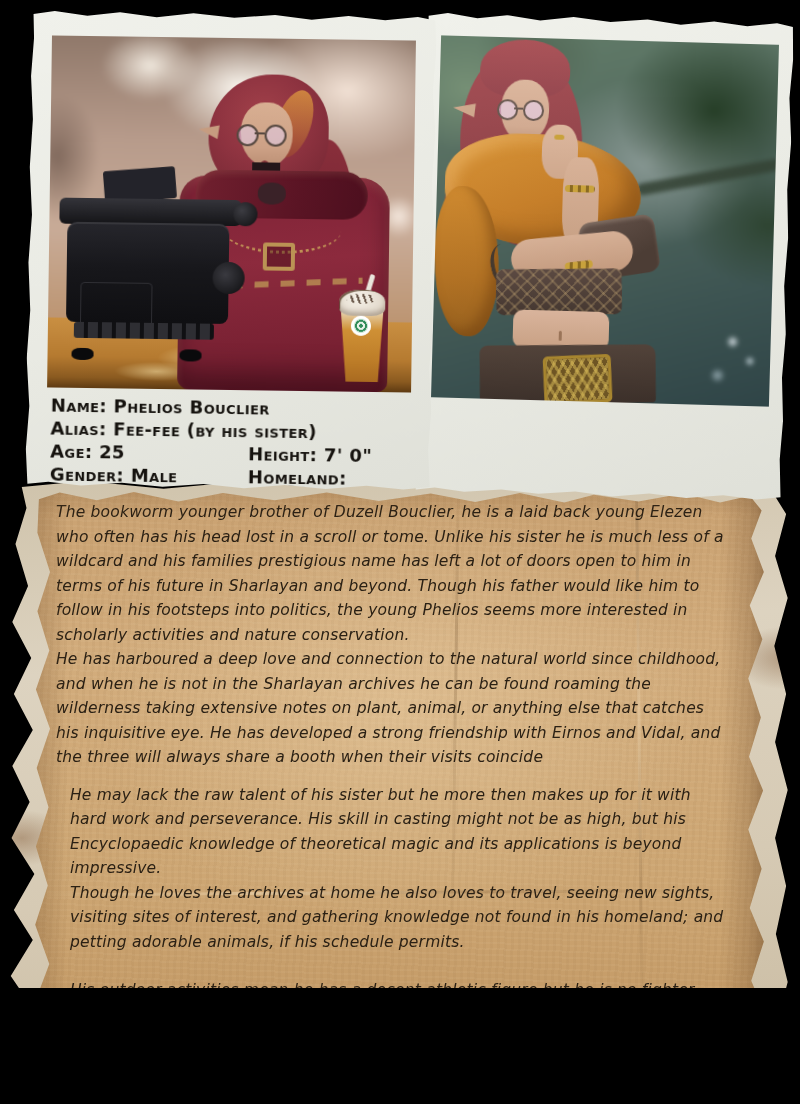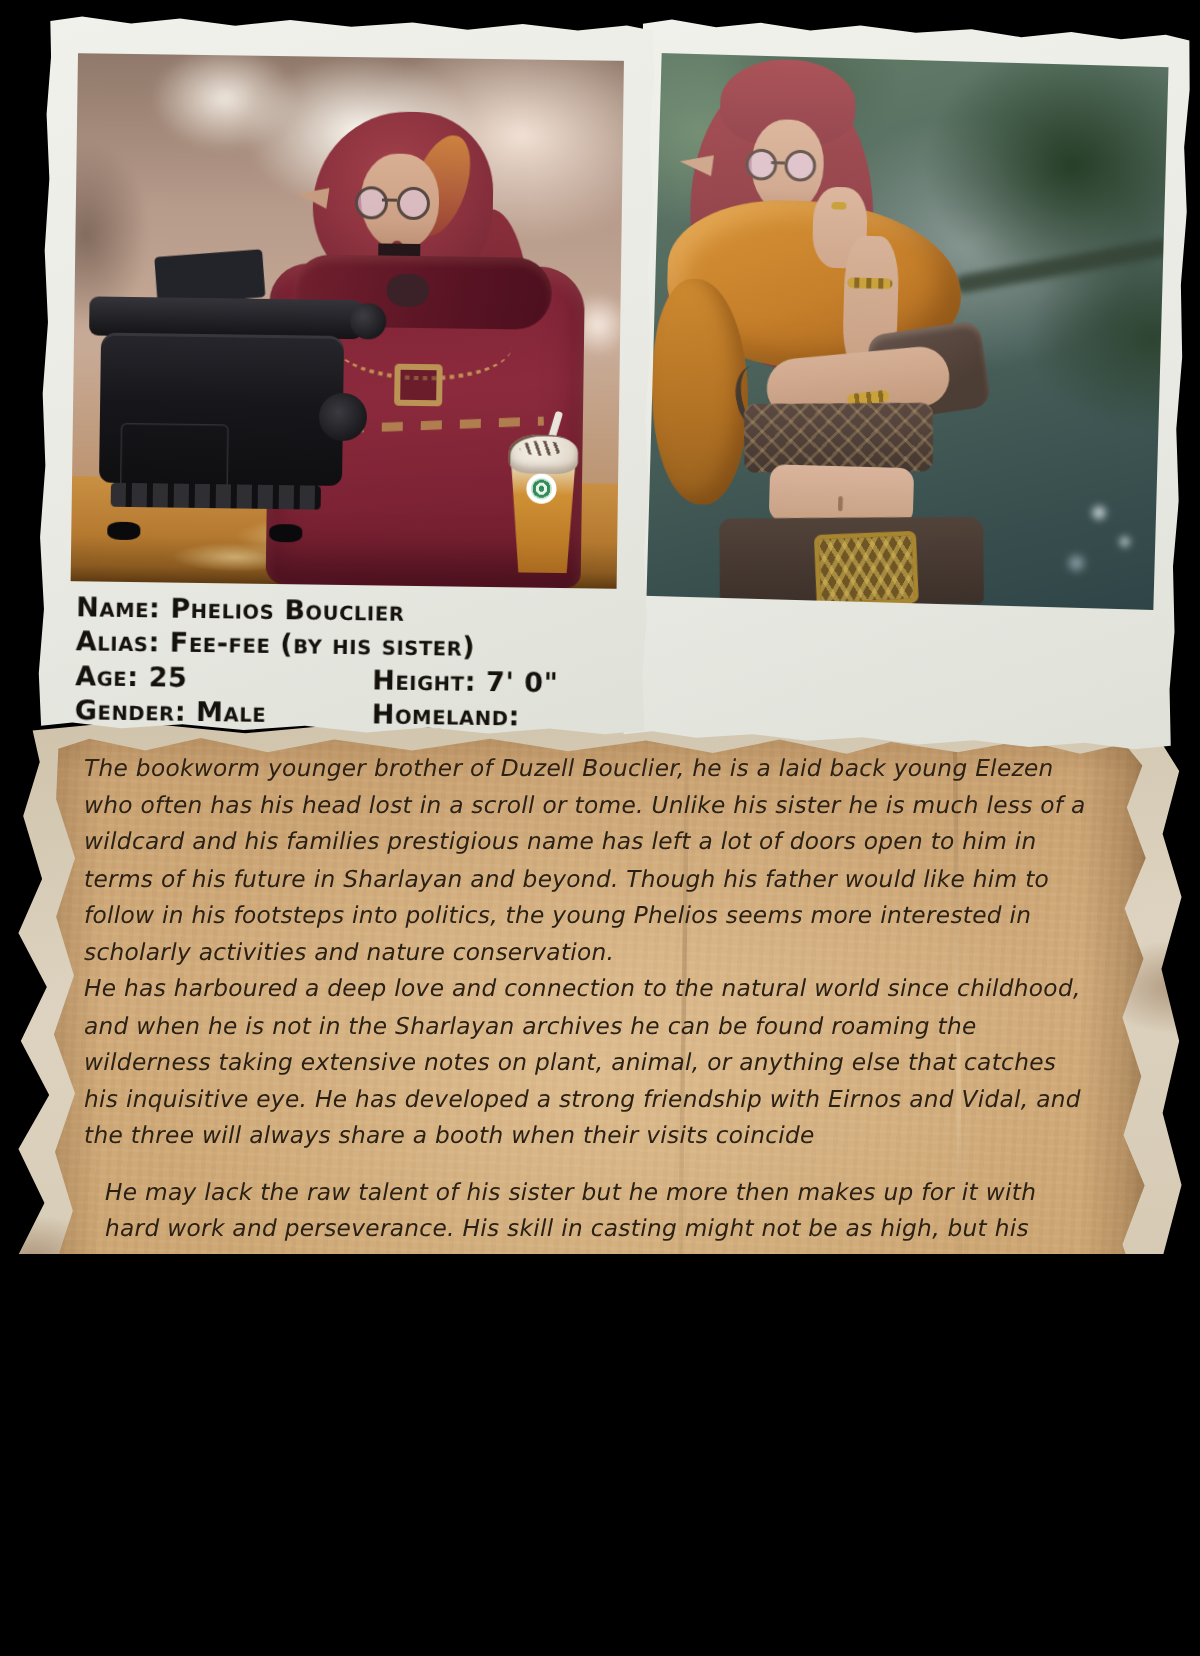--- a/index.html
+++ b/index.html
@@ -1,16 +1,16 @@
 <!DOCTYPE html>
 <html><head>
 <meta charset="utf-8">
 <style>
   html,body{margin:0;padding:0;background:#000;}
-  .canvas{position:relative;width:800px;height:836px;background:#000;overflow:hidden;
+  .canvas{position:relative;width:800px;height:988px;background:#000;overflow:hidden;
           font-family:"DejaVu Sans",sans-serif;}
 
   
   .paper-under{position:absolute;left:6px;top:478px;width:788px;height:600px;
     background:
       radial-gradient(90px 50px at 6% 97%, rgba(120,60,38,.55), transparent 70%),
       radial-gradient(120px 60px at 97% 92%, rgba(110,62,34,.5), transparent 70%),
       radial-gradient(70px 40px at 2% 60%, rgba(130,90,55,.45), transparent 70%),
       radial-gradient(80px 45px at 99% 30%, rgba(125,85,50,.45), transparent 70%),
       linear-gradient(175deg,#cfc3ab 0%,#ddd3c0 30%,#d6cab4 65%,#c9bba1 100%);

